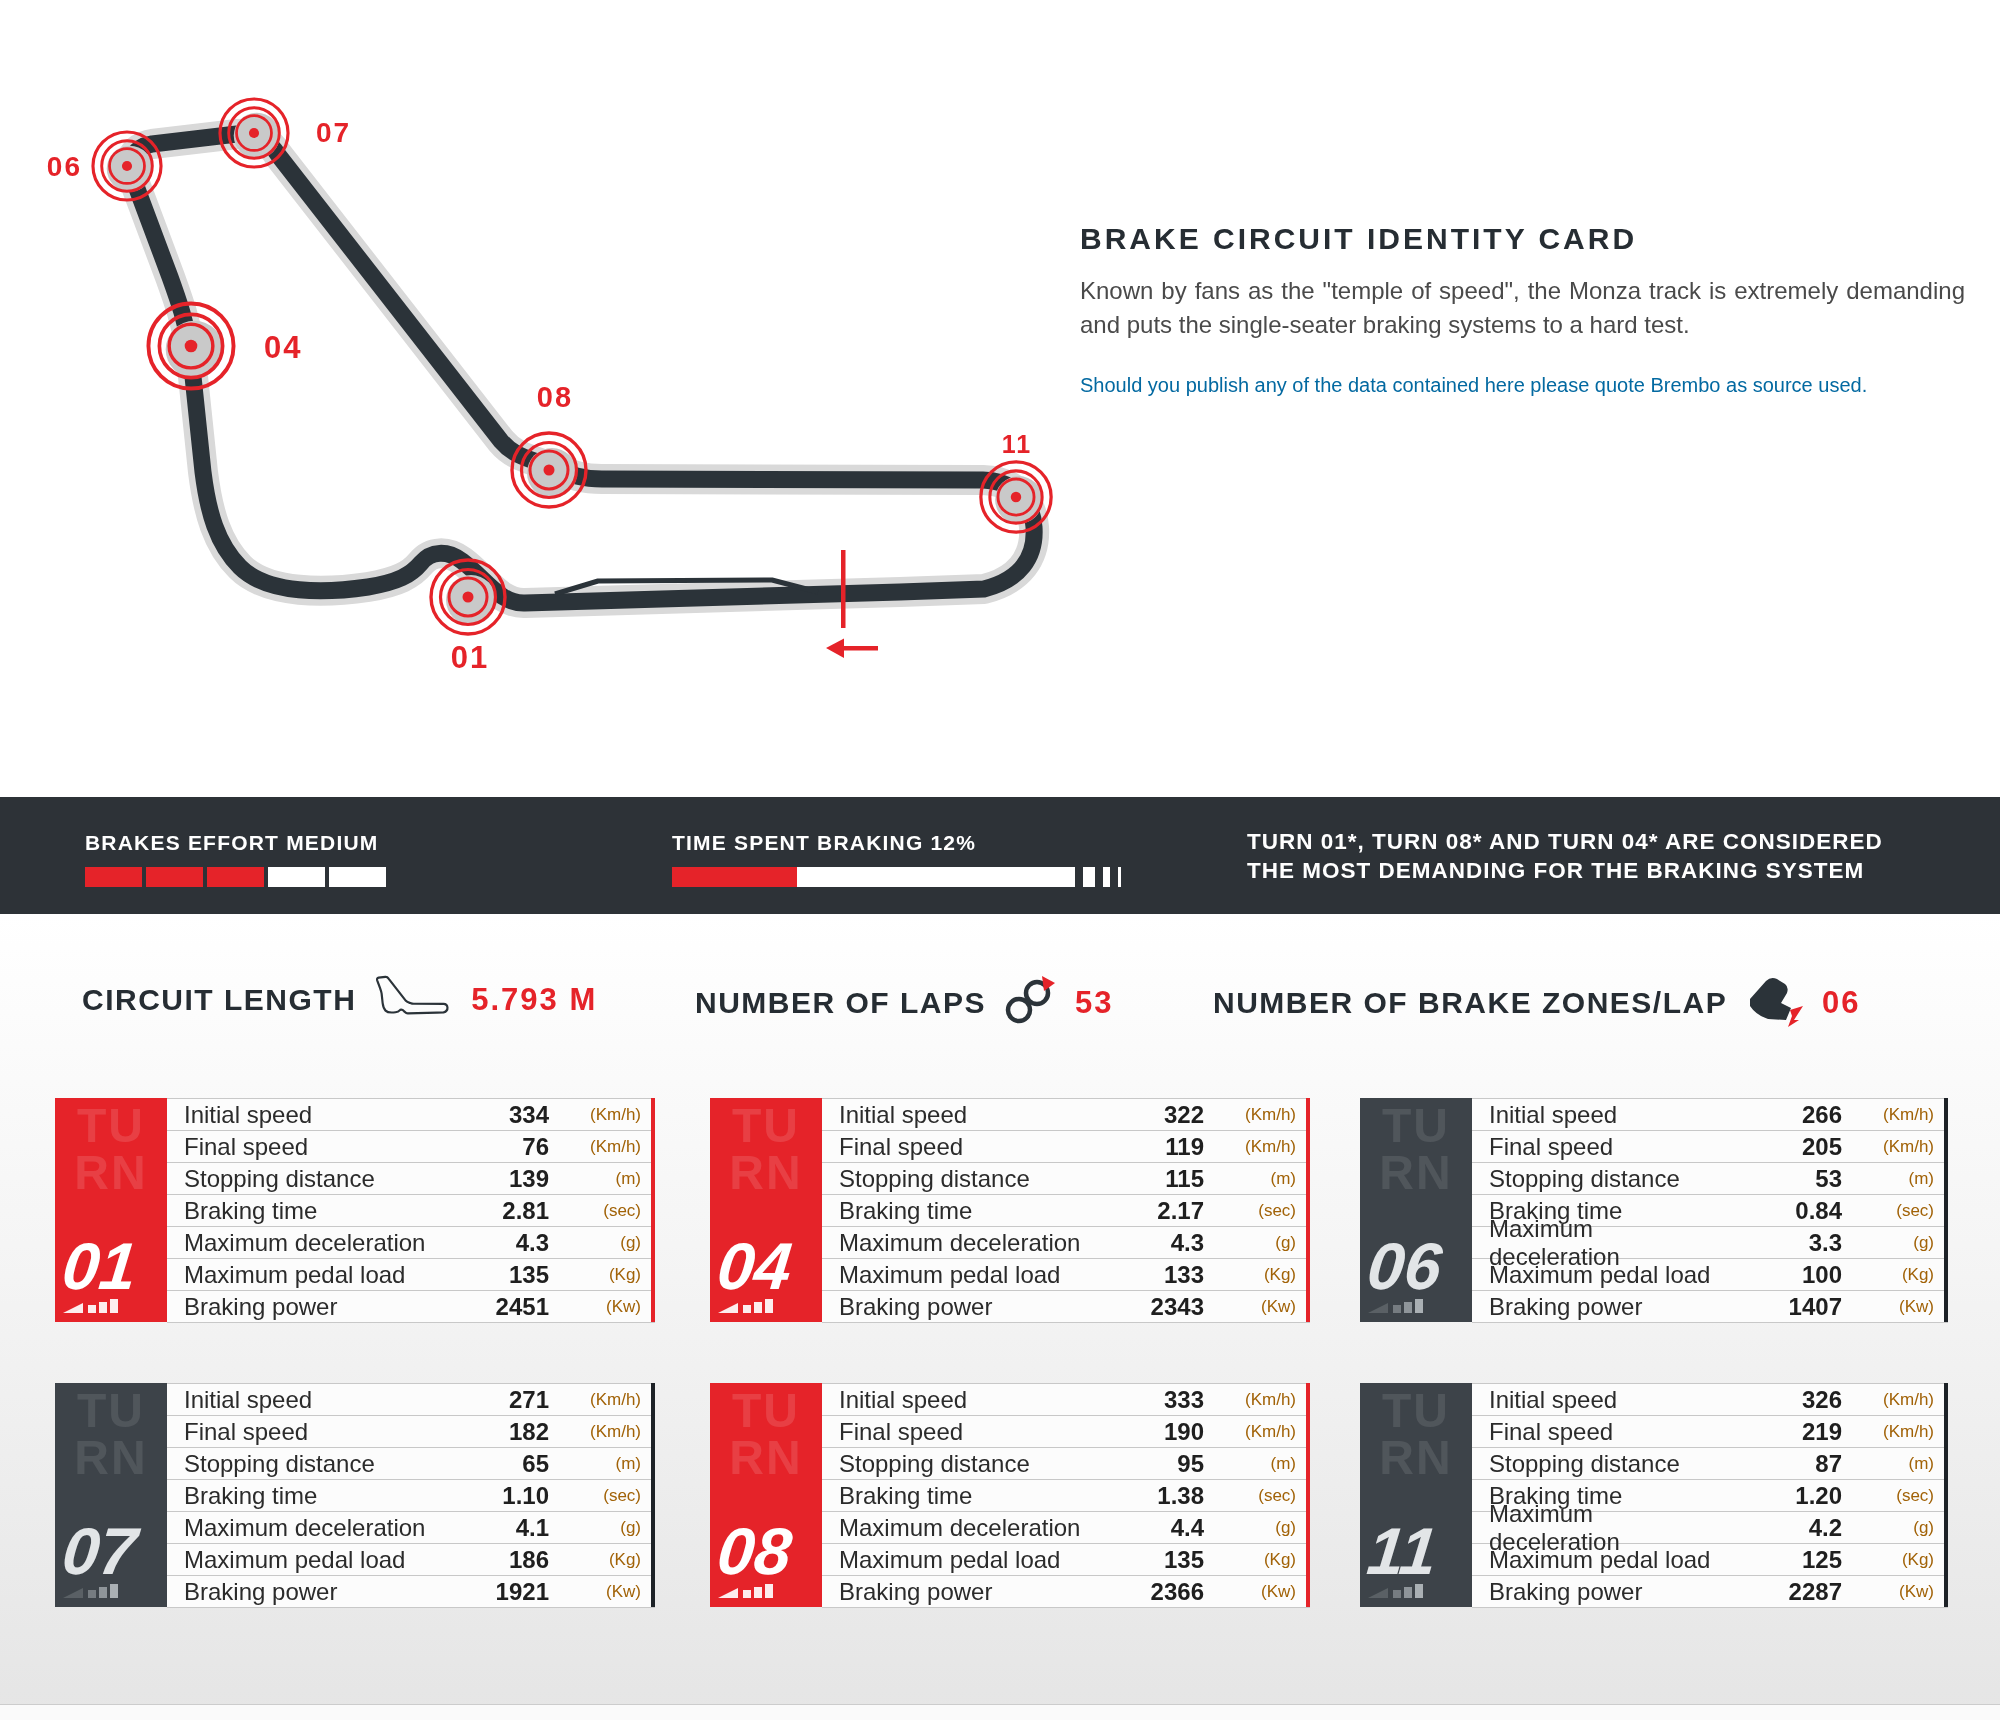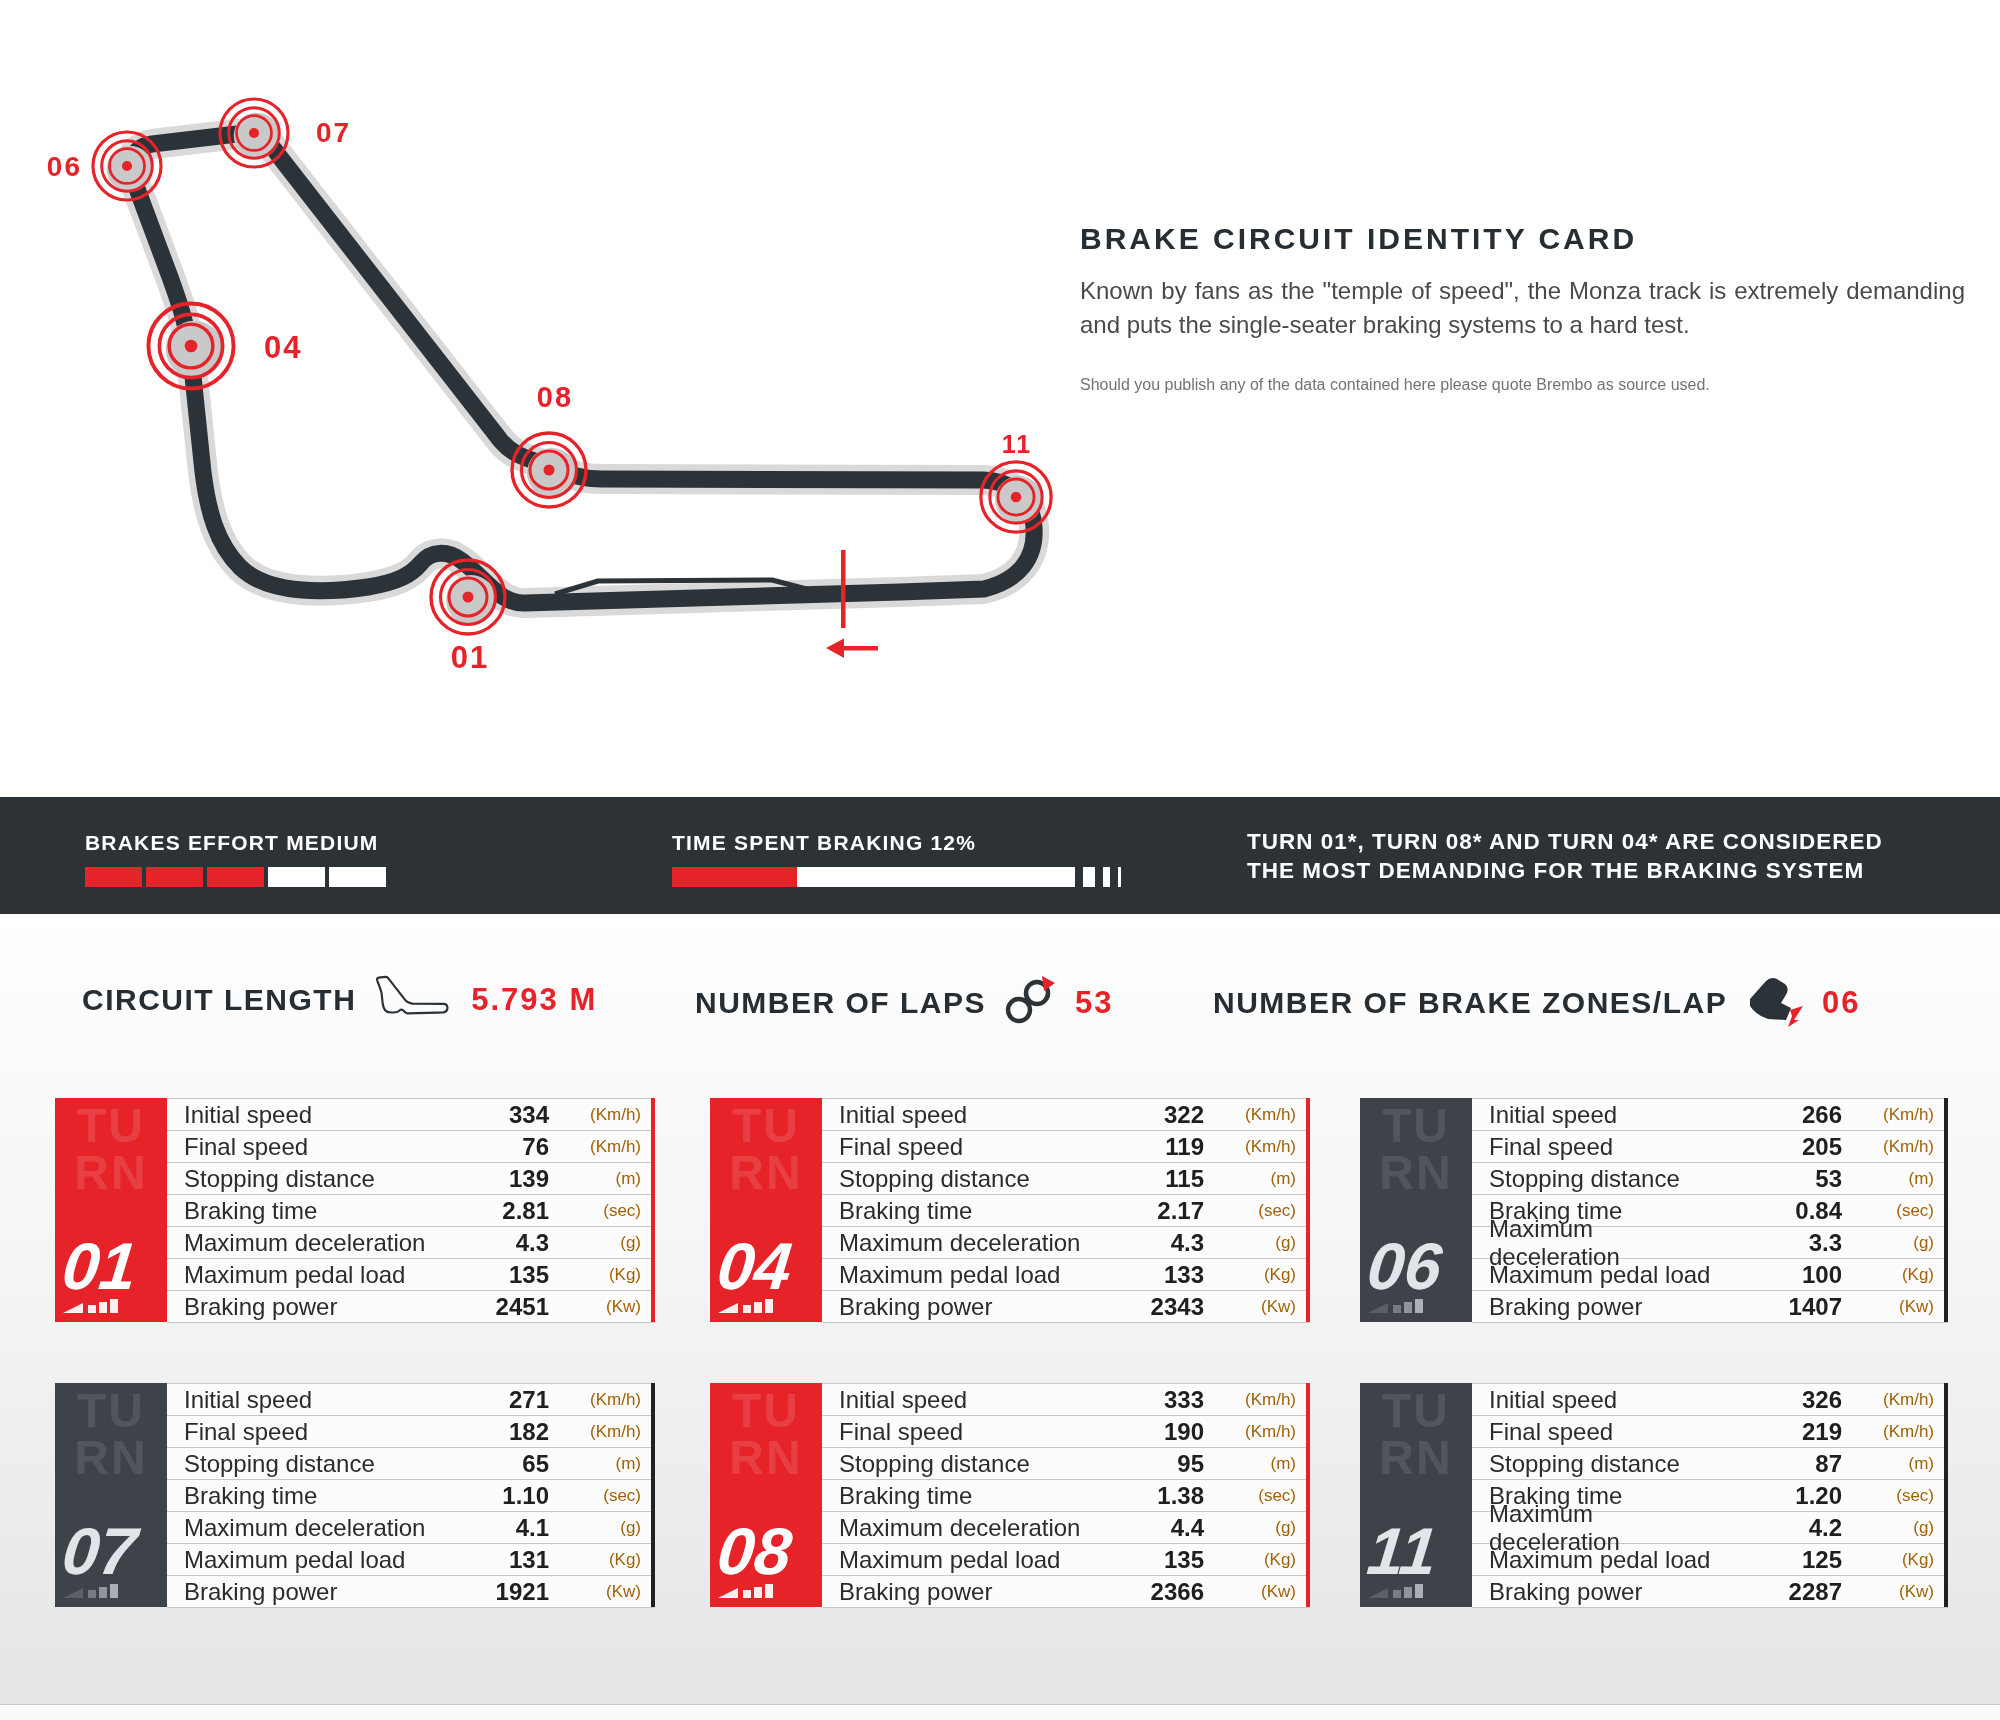--- a/index.html
+++ b/index.html
@@ -3,21 +3,21 @@
 <meta charset="utf-8">
 <style>
   html,body{margin:0;padding:0;width:2000px;height:1720px;overflow:hidden;
     font-family:"Liberation Sans",sans-serif;background:#ffffff;}
   .page{position:relative;width:2000px;height:1720px;background:#ffffff;}
 
   
   .headtext{position:absolute;left:1080px;top:222px;width:885px;}
   .headtext h1{margin:0 0 18px 0;font-size:30px;font-weight:bold;letter-spacing:3px;color:#262d33;}
   .headtext p{margin:0;font-size:24px;line-height:34px;color:#4a4a4a;text-align:justify;}
-  .headtext .note{margin-top:30px;font-size:16px;line-height:26px;color:#737373;text-align:left;}
+  .headtext .note{margin-top:30px;font-size:20px;line-height:26px;color:#0369a1;text-align:left;}
 
   
   .band{position:absolute;left:0;top:797px;width:2000px;height:117px;background:#2d3237;}
   .band .grp{position:absolute;top:34px;}
   .band .lbl{font-size:21px;font-weight:bold;color:#ffffff;letter-spacing:1.2px;white-space:nowrap;}
   .segbar{margin-top:12px;display:flex;gap:4px;}
   .segbar .seg{width:57px;height:20px;background:#ffffff;}
   .segbar .seg.on{background:#e52329;}
   .timebar{margin-top:12px;display:flex;align-items:stretch;height:20px;}
   .timebar .fill{width:125px;background:#e52329;}
@@ -387,21 +387,21 @@
             <span class="val">1.10</span>
             <span class="unit">(sec)</span>
           </div>
           <div class="trow">
             <span class="lab">Maximum deceleration</span>
             <span class="val">4.1</span>
             <span class="unit">(g)</span>
           </div>
           <div class="trow">
             <span class="lab">Maximum pedal load</span>
-            <span class="val">131</span>
+            <span class="val">186</span>
             <span class="unit">(Kg)</span>
           </div>
           <div class="trow">
             <span class="lab">Braking power</span>
             <span class="val">1921</span>
             <span class="unit">(Kw)</span>
           </div>
         </div>
     <div class="accent"></div>
   </div>

